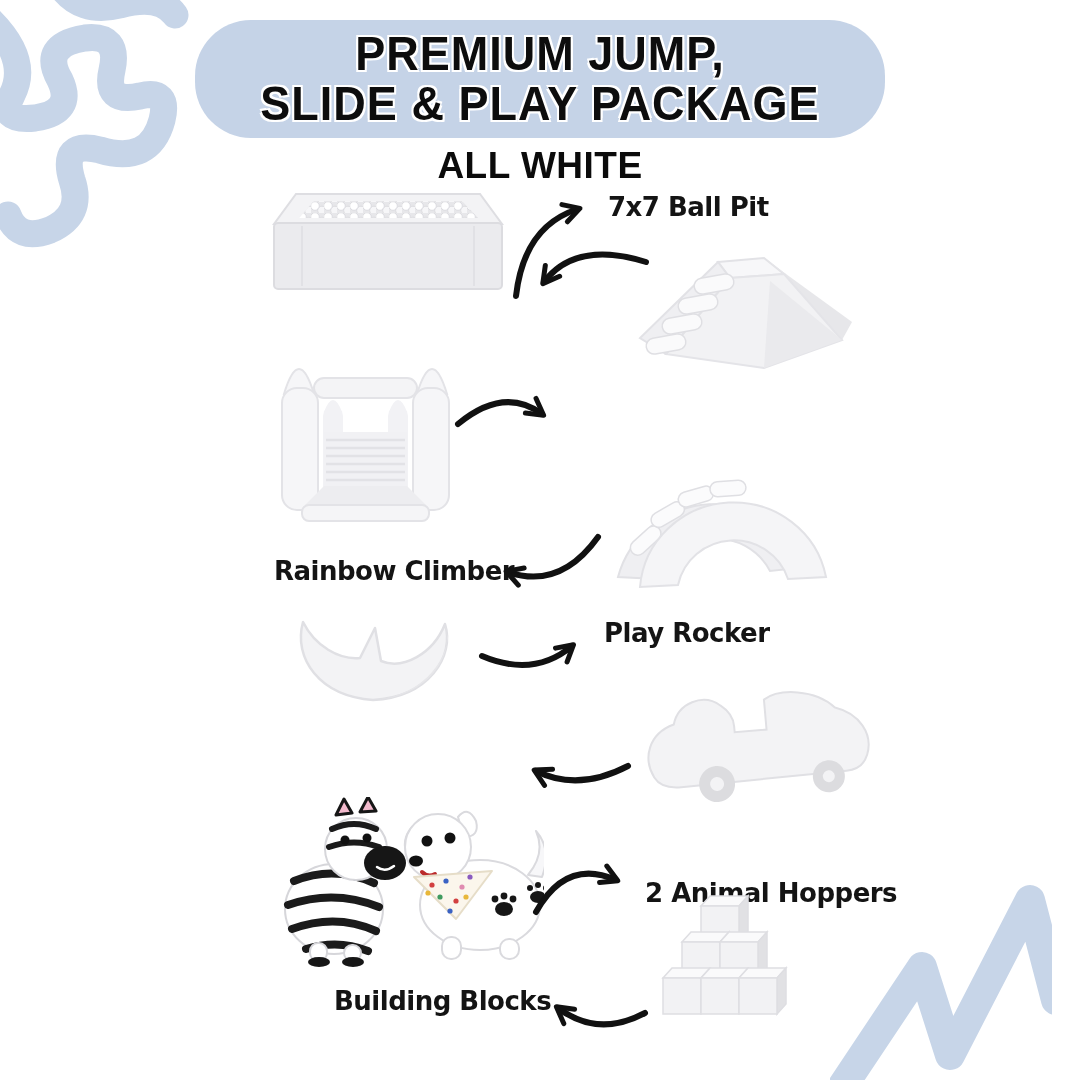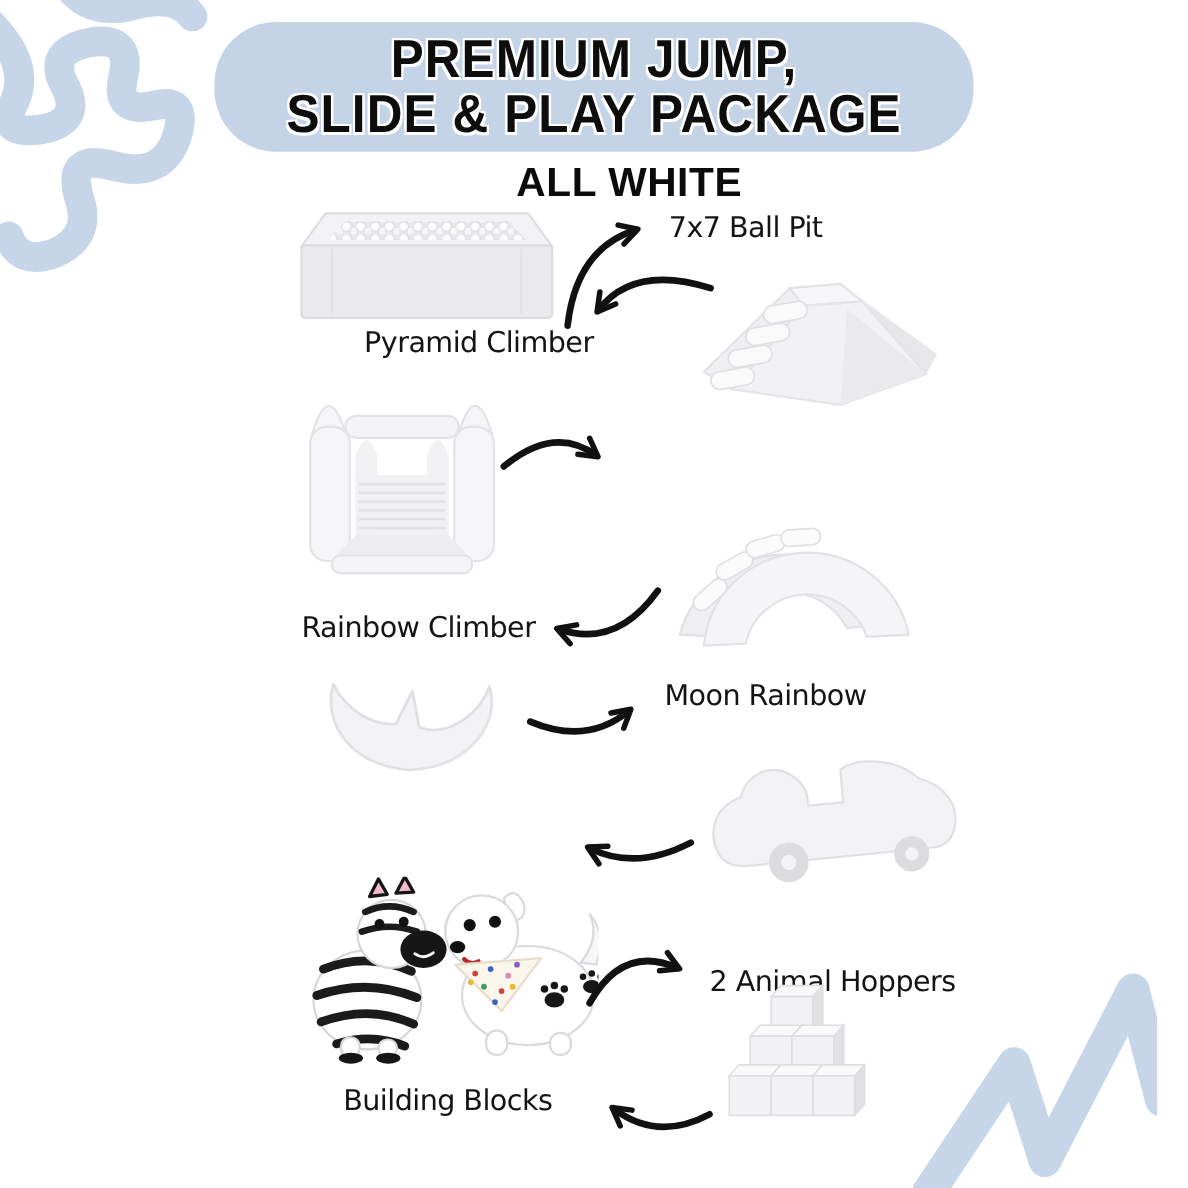--- a/index.html
+++ b/index.html
@@ -15,24 +15,24 @@
     text-align:center;
   }
   .banner-line{
     font-weight:900;font-size:45px;line-height:1.12;letter-spacing:1px;
     color:#0d0d0d;transform:scaleY(1.08);
     text-shadow:-2px -2px 0 #fff,2px -2px 0 #fff,-2px 2px 0 #fff,2px 2px 0 #fff;
     white-space:nowrap;
   }
   .subtitle{
     position:absolute;left:540px;top:145px;transform:translateX(-50%);
-    font-weight:900;font-size:37px;letter-spacing:0.5px;color:#0b0b0b;white-space:nowrap;margin-left:32px;
+    font-weight:900;font-size:37px;letter-spacing:0.5px;color:#0b0b0b;white-space:nowrap;
   }
   .label{
-    position:absolute;font-family:"DejaVu Sans",sans-serif;font-weight:400;
+    position:absolute;font-family:"DejaVu Sans",sans-serif;font-weight:700;
     font-size:26px;letter-spacing:-0.5px;color:#141414;white-space:nowrap;
   }
   .art{position:absolute;}
   .arrow-layer{position:absolute;left:0;top:0;pointer-events:none;}
 </style>
 </head>
 <body>
 
 <div class="canvas">
 
@@ -74,21 +74,20 @@
     <polygon points="112,30 166,26 224,92 146,120 48,106" fill="#f2f2f4" stroke="#e4e4e8" stroke-width="2"></polygon>
     <polygon points="152,33 224,92 146,120" fill="#eaeaed"></polygon>
     <polygon points="100,14 112,30 48,106 22,90" fill="#efeff2" stroke="#e2e2e6" stroke-width="2"></polygon>
     <g fill="#fafafb" stroke="#dfdfe3" stroke-width="1.5">
       <rect x="76" y="28" width="40" height="16" rx="8" transform="rotate(-10 96 36)"></rect>
       <rect x="60" y="48" width="40" height="16" rx="8" transform="rotate(-10 80 56)"></rect>
       <rect x="44" y="68" width="40" height="16" rx="8" transform="rotate(-10 64 76)"></rect>
       <rect x="28" y="88" width="40" height="16" rx="8" transform="rotate(-10 48 96)"></rect>
     </g>
   </svg>
-  <div class="label" style="left:331px;top:297px">Pyramid Climber</div>
 
   <svg class="art" style="left:278px;top:348px" width="175" height="176" viewBox="0 0 175 176">
     <g stroke="#e3e3e7" stroke-width="2">
       <path d="M6,46 Q21,-4 36,46 Z" fill="#f6f6f8"></path>
       <path d="M139,46 Q154,-4 169,46 Z" fill="#f6f6f8"></path>
       <rect x="36" y="30" width="103" height="20" rx="10" fill="#f4f4f6"></rect>
       <rect x="4" y="40" width="36" height="122" rx="15" fill="#f6f6f8"></rect>
       <rect x="135" y="40" width="36" height="122" rx="15" fill="#f6f6f8"></rect>
     </g>
     <path d="M46,64 Q55,40 64,64 Z" fill="#f2f2f5"></path>
@@ -117,21 +116,21 @@
       <rect x="112" y="26" width="36" height="15" rx="7.5" transform="rotate(-4 130 34)"></rect>
     </g>
     <path d="M42,132 A94,92 0 0 1 228,122 L190,124 A57,56 0 0 0 80,130 Z" fill="#f5f5f7" stroke="#e2e2e6" stroke-width="2"></path>
   </svg>
   <div class="label" style="left:274px;top:556px">Rainbow Climber</div>
 
   <svg class="art" style="left:283px;top:596px" width="190" height="122" viewBox="0 0 190 122">
     <path d="M20,26 C10,62 36,100 90,104 C146,101 172,60 162,28 C150,58 120,74 98,65 L92,32 L77,62 C56,64 32,50 20,26 Z" fill="#f3f3f5" stroke="#e0e0e4" stroke-width="2.5" stroke-linejoin="round"></path>
     <path d="M162,28 C172,60 146,101 90,104 C128,102 160,76 165,42 Z" fill="#e7e7ea"></path>
   </svg>
-  <div class="label" style="left:604px;top:618px">Moon Rainbow</div>
+  <div class="label" style="left:604px;top:618px">Play Rocker</div>
 
   <svg class="art" style="left:635px;top:664px;transform:rotate(-5deg)" width="252" height="142" viewBox="0 0 252 142">
     <path d="M16,104 C6,84 14,60 40,53 C46,32 72,24 88,38 C97,45 100,52 100,60 L100,66 L132,66 L132,36 C148,26 184,30 202,50 C226,58 238,80 230,100 C226,110 218,114 208,114 L42,116 C30,116 20,112 16,104 Z" fill="#f3f3f5" stroke="#e0e0e4" stroke-width="2"></path>
     <circle cx="78" cy="116" r="18" fill="#dcdcdf"></circle>
       <circle cx="78" cy="116" r="7" fill="#f3f3f5"></circle>
     <circle cx="190" cy="118" r="16" fill="#dcdcdf"></circle>
       <circle cx="190" cy="118" r="6" fill="#f3f3f5"></circle>
   </svg>
 
   <svg class="art" style="left:282px;top:797px" width="262" height="172" viewBox="0 0 262 172">
@@ -215,21 +214,21 @@
     <g stroke="#dedee2" stroke-width="1.5">
       <polygon points="17,92 55,92 64,82 26,82" fill="#fafafb"></polygon>
       <rect x="17" y="92" width="38" height="36" fill="#f2f2f4"></rect>
       <polygon points="55,92 93,92 102,82 64,82" fill="#fafafb"></polygon>
       <rect x="55" y="92" width="38" height="36" fill="#f2f2f4"></rect>
       <polygon points="93,92 131,92 140,82 102,82" fill="#fafafb"></polygon>
       <polygon points="131,92 140,82 140,118 131,128" fill="#e1e1e4"></polygon>
       <rect x="93" y="92" width="38" height="36" fill="#f2f2f4"></rect>
     </g>
   </svg>
-  <div class="label" style="left:312px;top:986px">Building Blocks</div>
+  <div class="label" style="left:334px;top:986px">Building Blocks</div>
 
   <svg class="arrow-layer" width="1080" height="1080" viewBox="0 0 1080 1080">
     <defs>
       <marker id="ah" markerWidth="26" markerHeight="26" refX="18" refY="13" orient="auto" markerUnits="userSpaceOnUse">
         <path d="M4,4 L20,13 L4,22" fill="none" stroke="#111111" stroke-width="5" stroke-linecap="round" stroke-linejoin="round"></path>
       </marker>
     </defs>
     <g fill="none" stroke="#111111" stroke-width="6" stroke-linecap="round">
       <path d="M516,296 Q524,226 578,209" marker-end="url(#ah)"></path>
       <path d="M646,262 Q576,240 544,282" marker-end="url(#ah)"></path>

